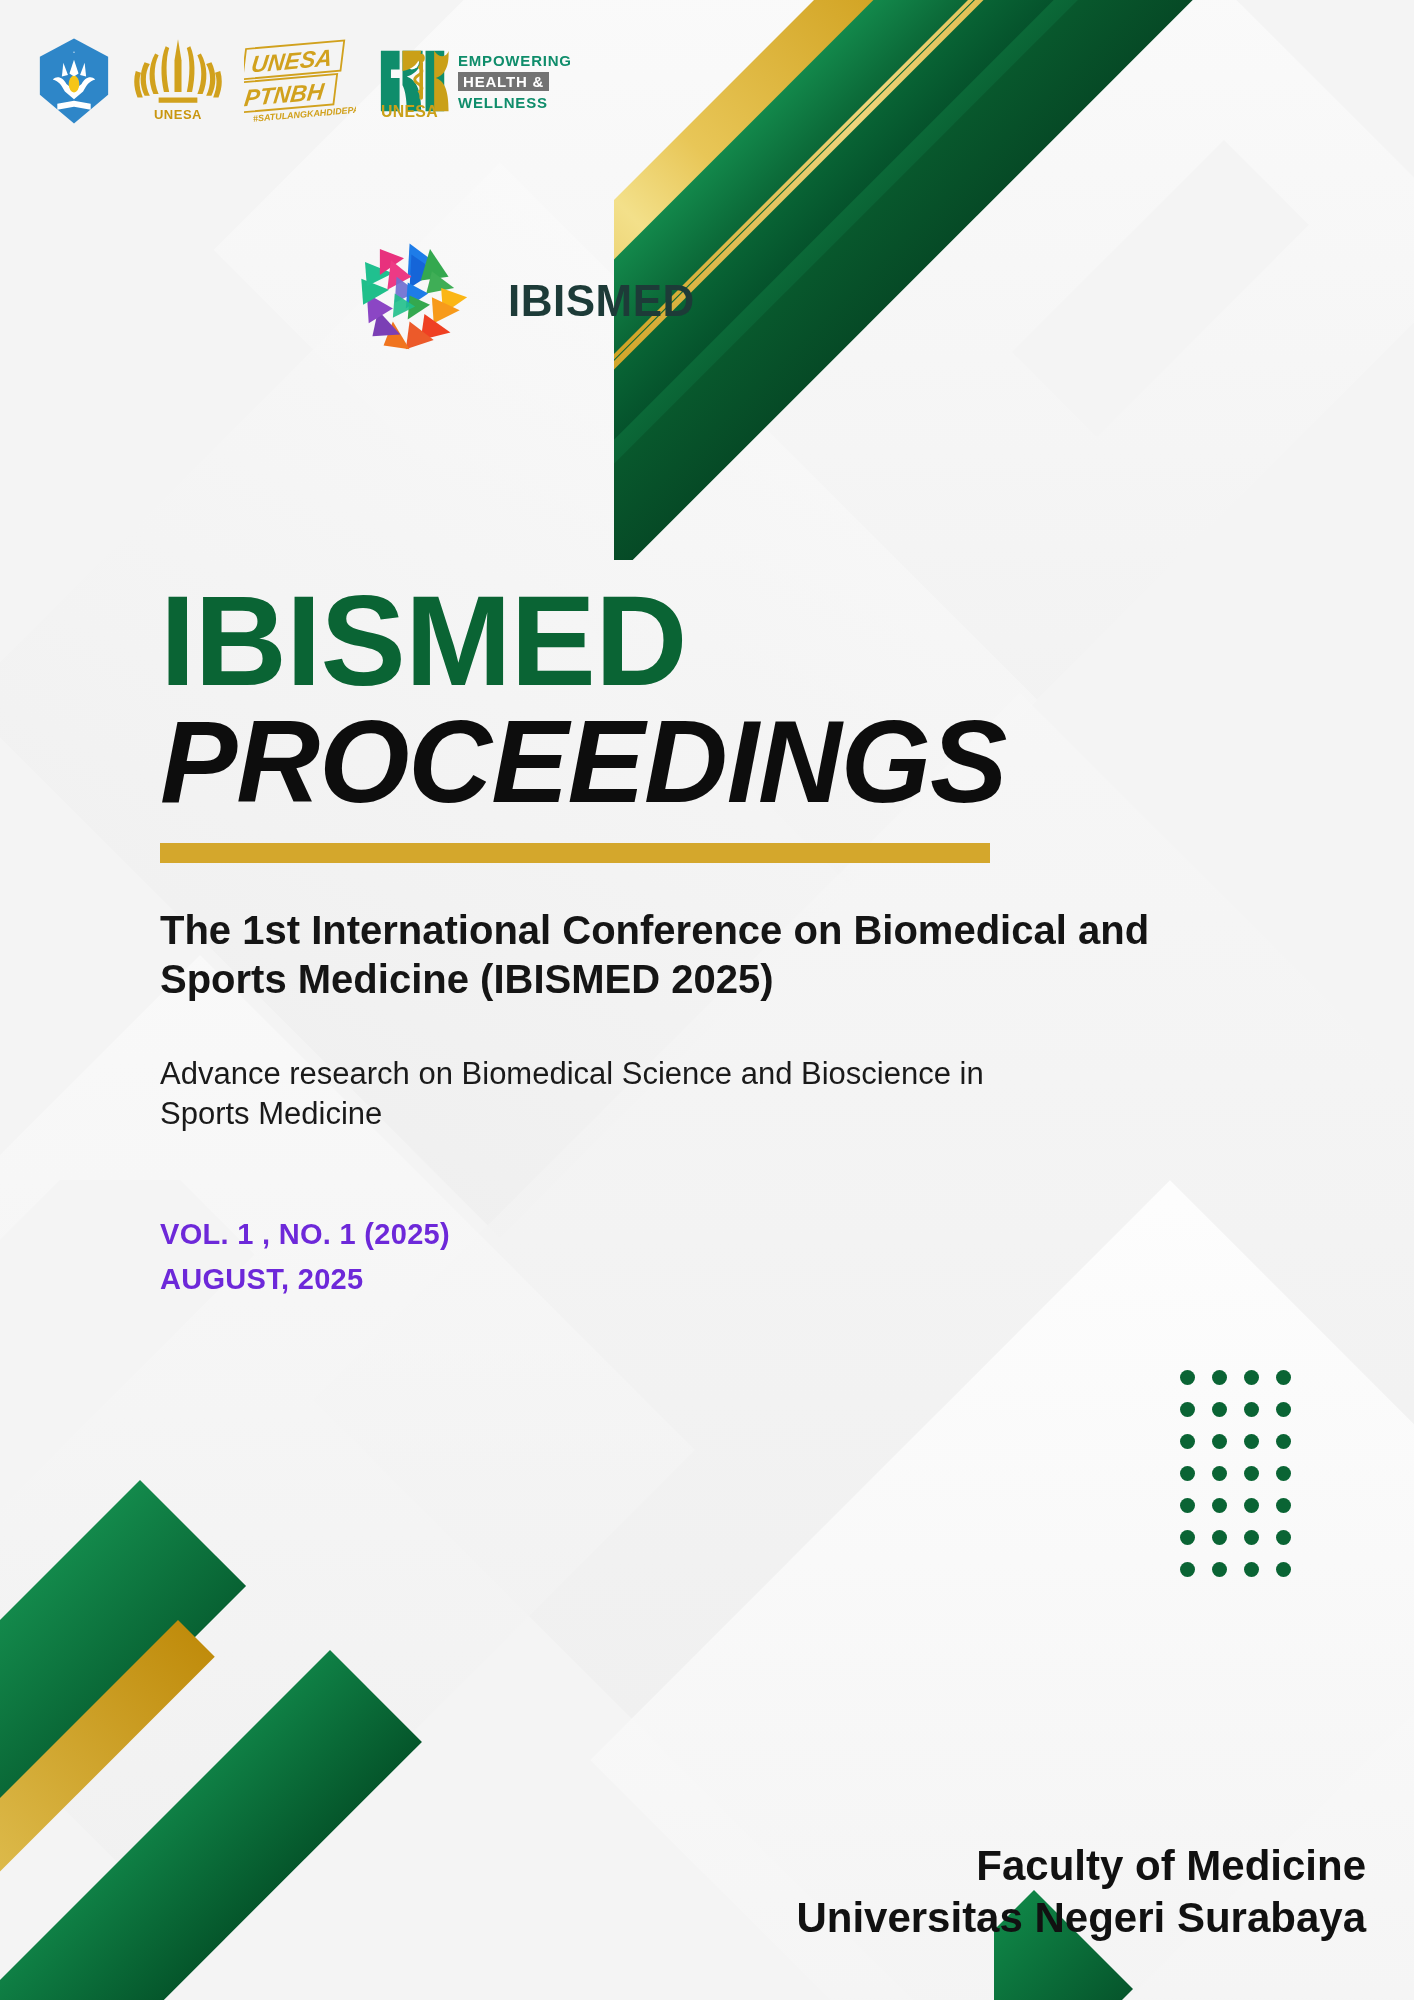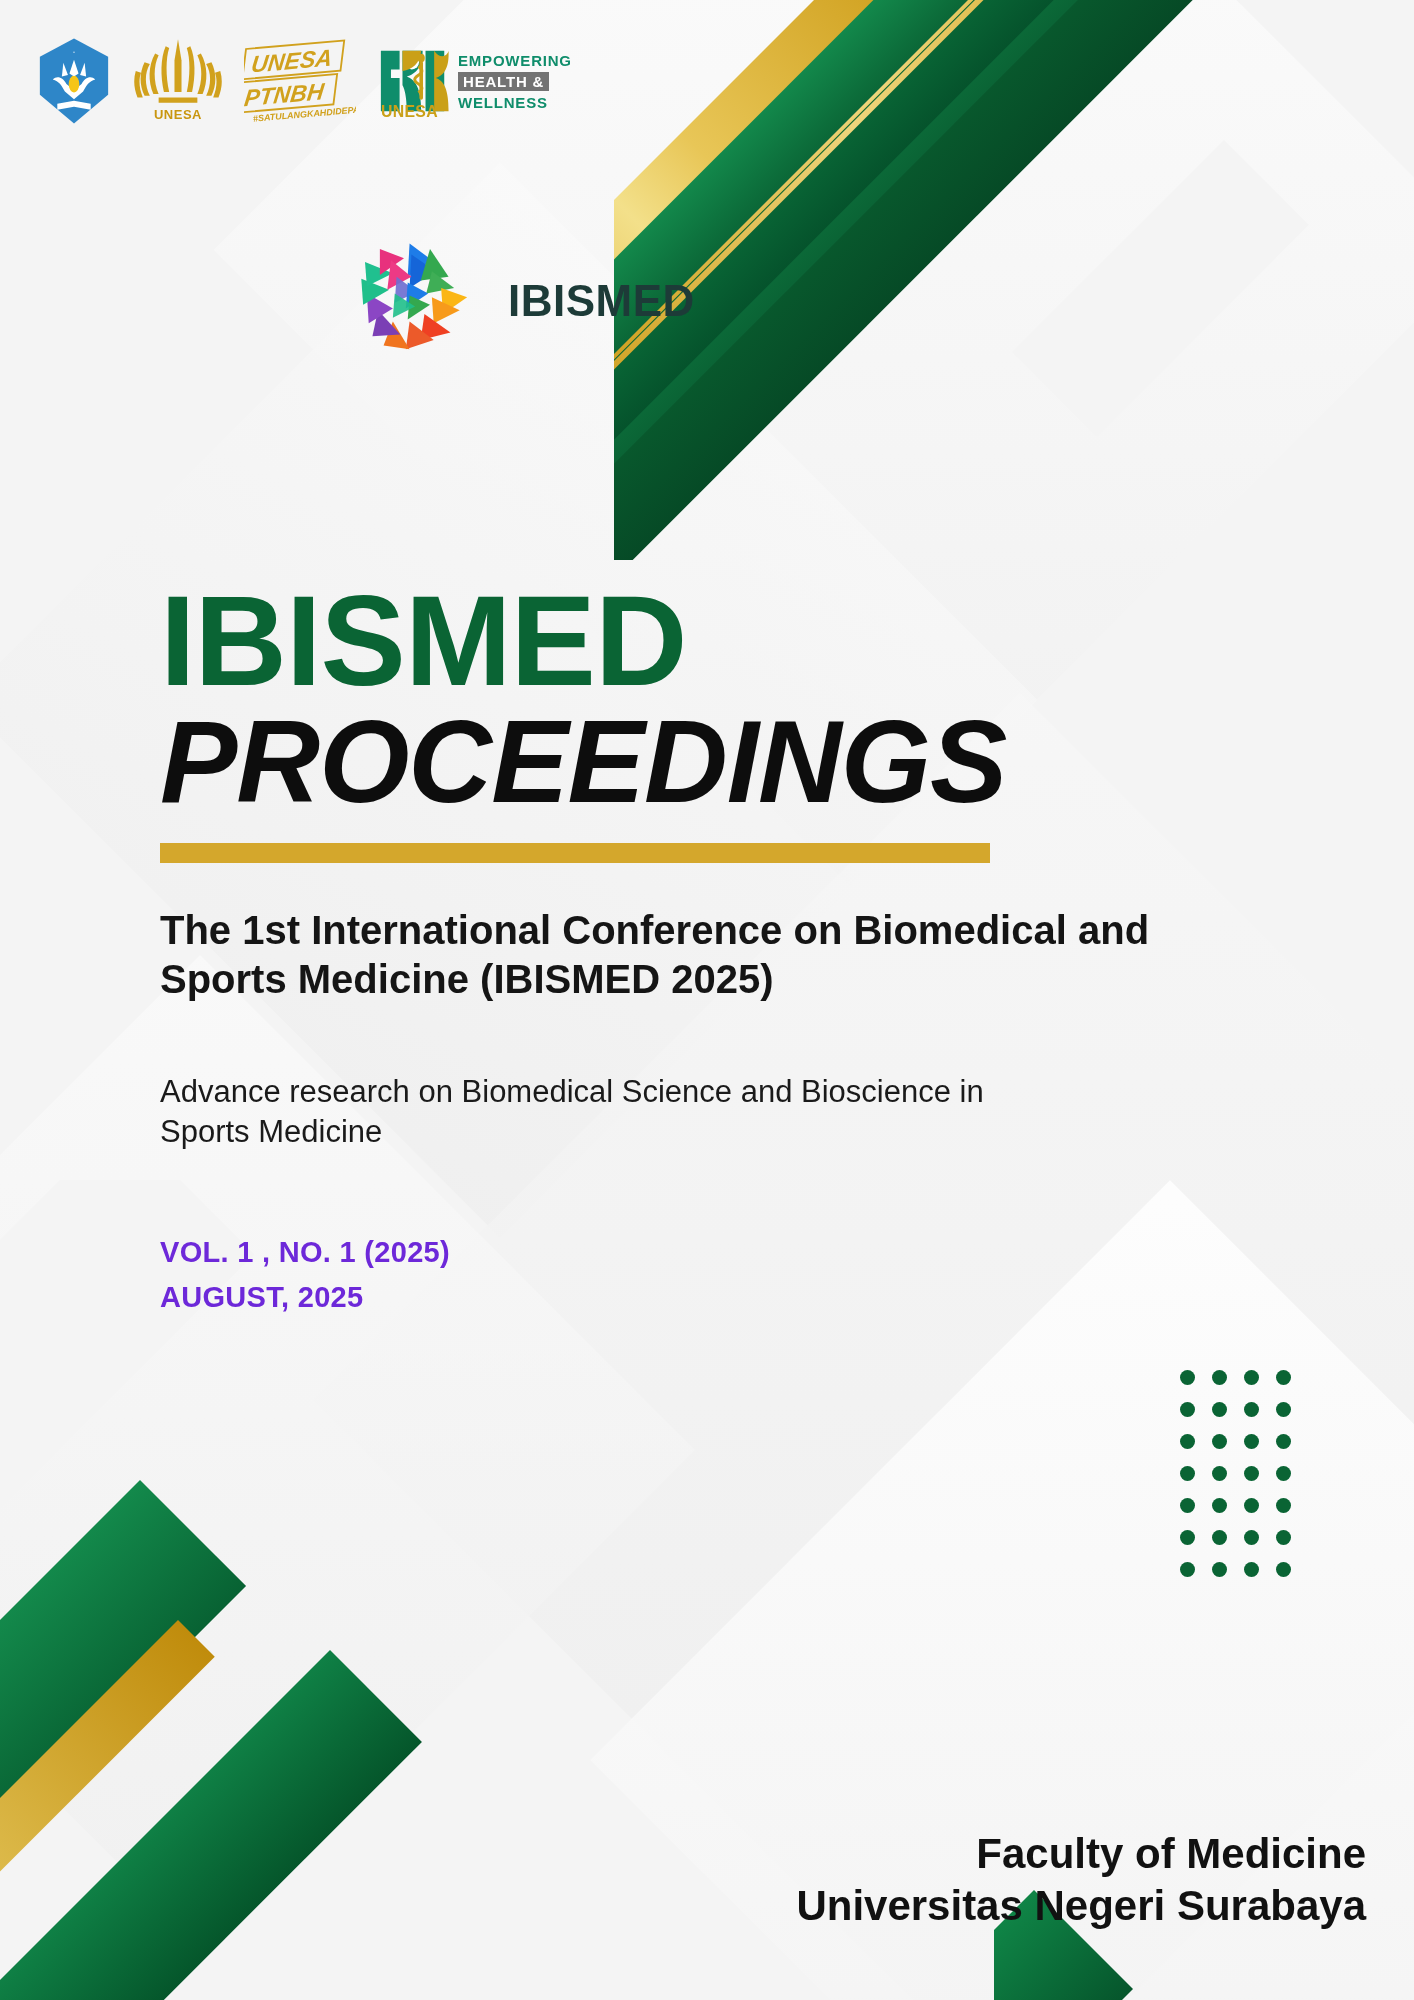--- a/index.html
+++ b/index.html
@@ -168,41 +168,41 @@
   }
   .gold-rule {
     width: 830px; height: 20px; background: #d4a72c; margin-top: 22px;
   }
   .conf-title {
     margin-top: 43px;
     font-size: 40px; font-weight: 700; color: #151515; line-height: 1.22;
     max-width: 1060px;
   }
   .conf-desc {
-    margin-top: 68px;
+    margin-top: 50px;
     font-size: 31px; font-weight: 400; color: #1a1a1a; line-height: 1.3;
     max-width: 900px;
   }
   .vol-block { margin-top: 78px; }
   .vol-block div {
     font-size: 29px; font-weight: 800; color: #6d28d9;
     letter-spacing: .3px; line-height: 1.55;
   }
 
   
   .dot-grid {
     position: absolute; left: 1180px; top: 1370px;
     display: grid; grid-template-columns: repeat(4, 32px);
     grid-auto-rows: 32px; z-index: 20;
   }
   .dot { width: 15px; height: 15px; border-radius: 50%; background: #0a6434; }
 
   
   .footer {
-    position: absolute; right: 48px; bottom: 68px; text-align: right; z-index: 25;
+    position: absolute; right: 48px; bottom: 56px; text-align: right; z-index: 25;
   }
   .footer div {
     font-size: 42px; font-weight: 700; color: #111111; line-height: 1.24;
   }
 </style>
 </head>
 <body>
 
 <div class="cover">
 

